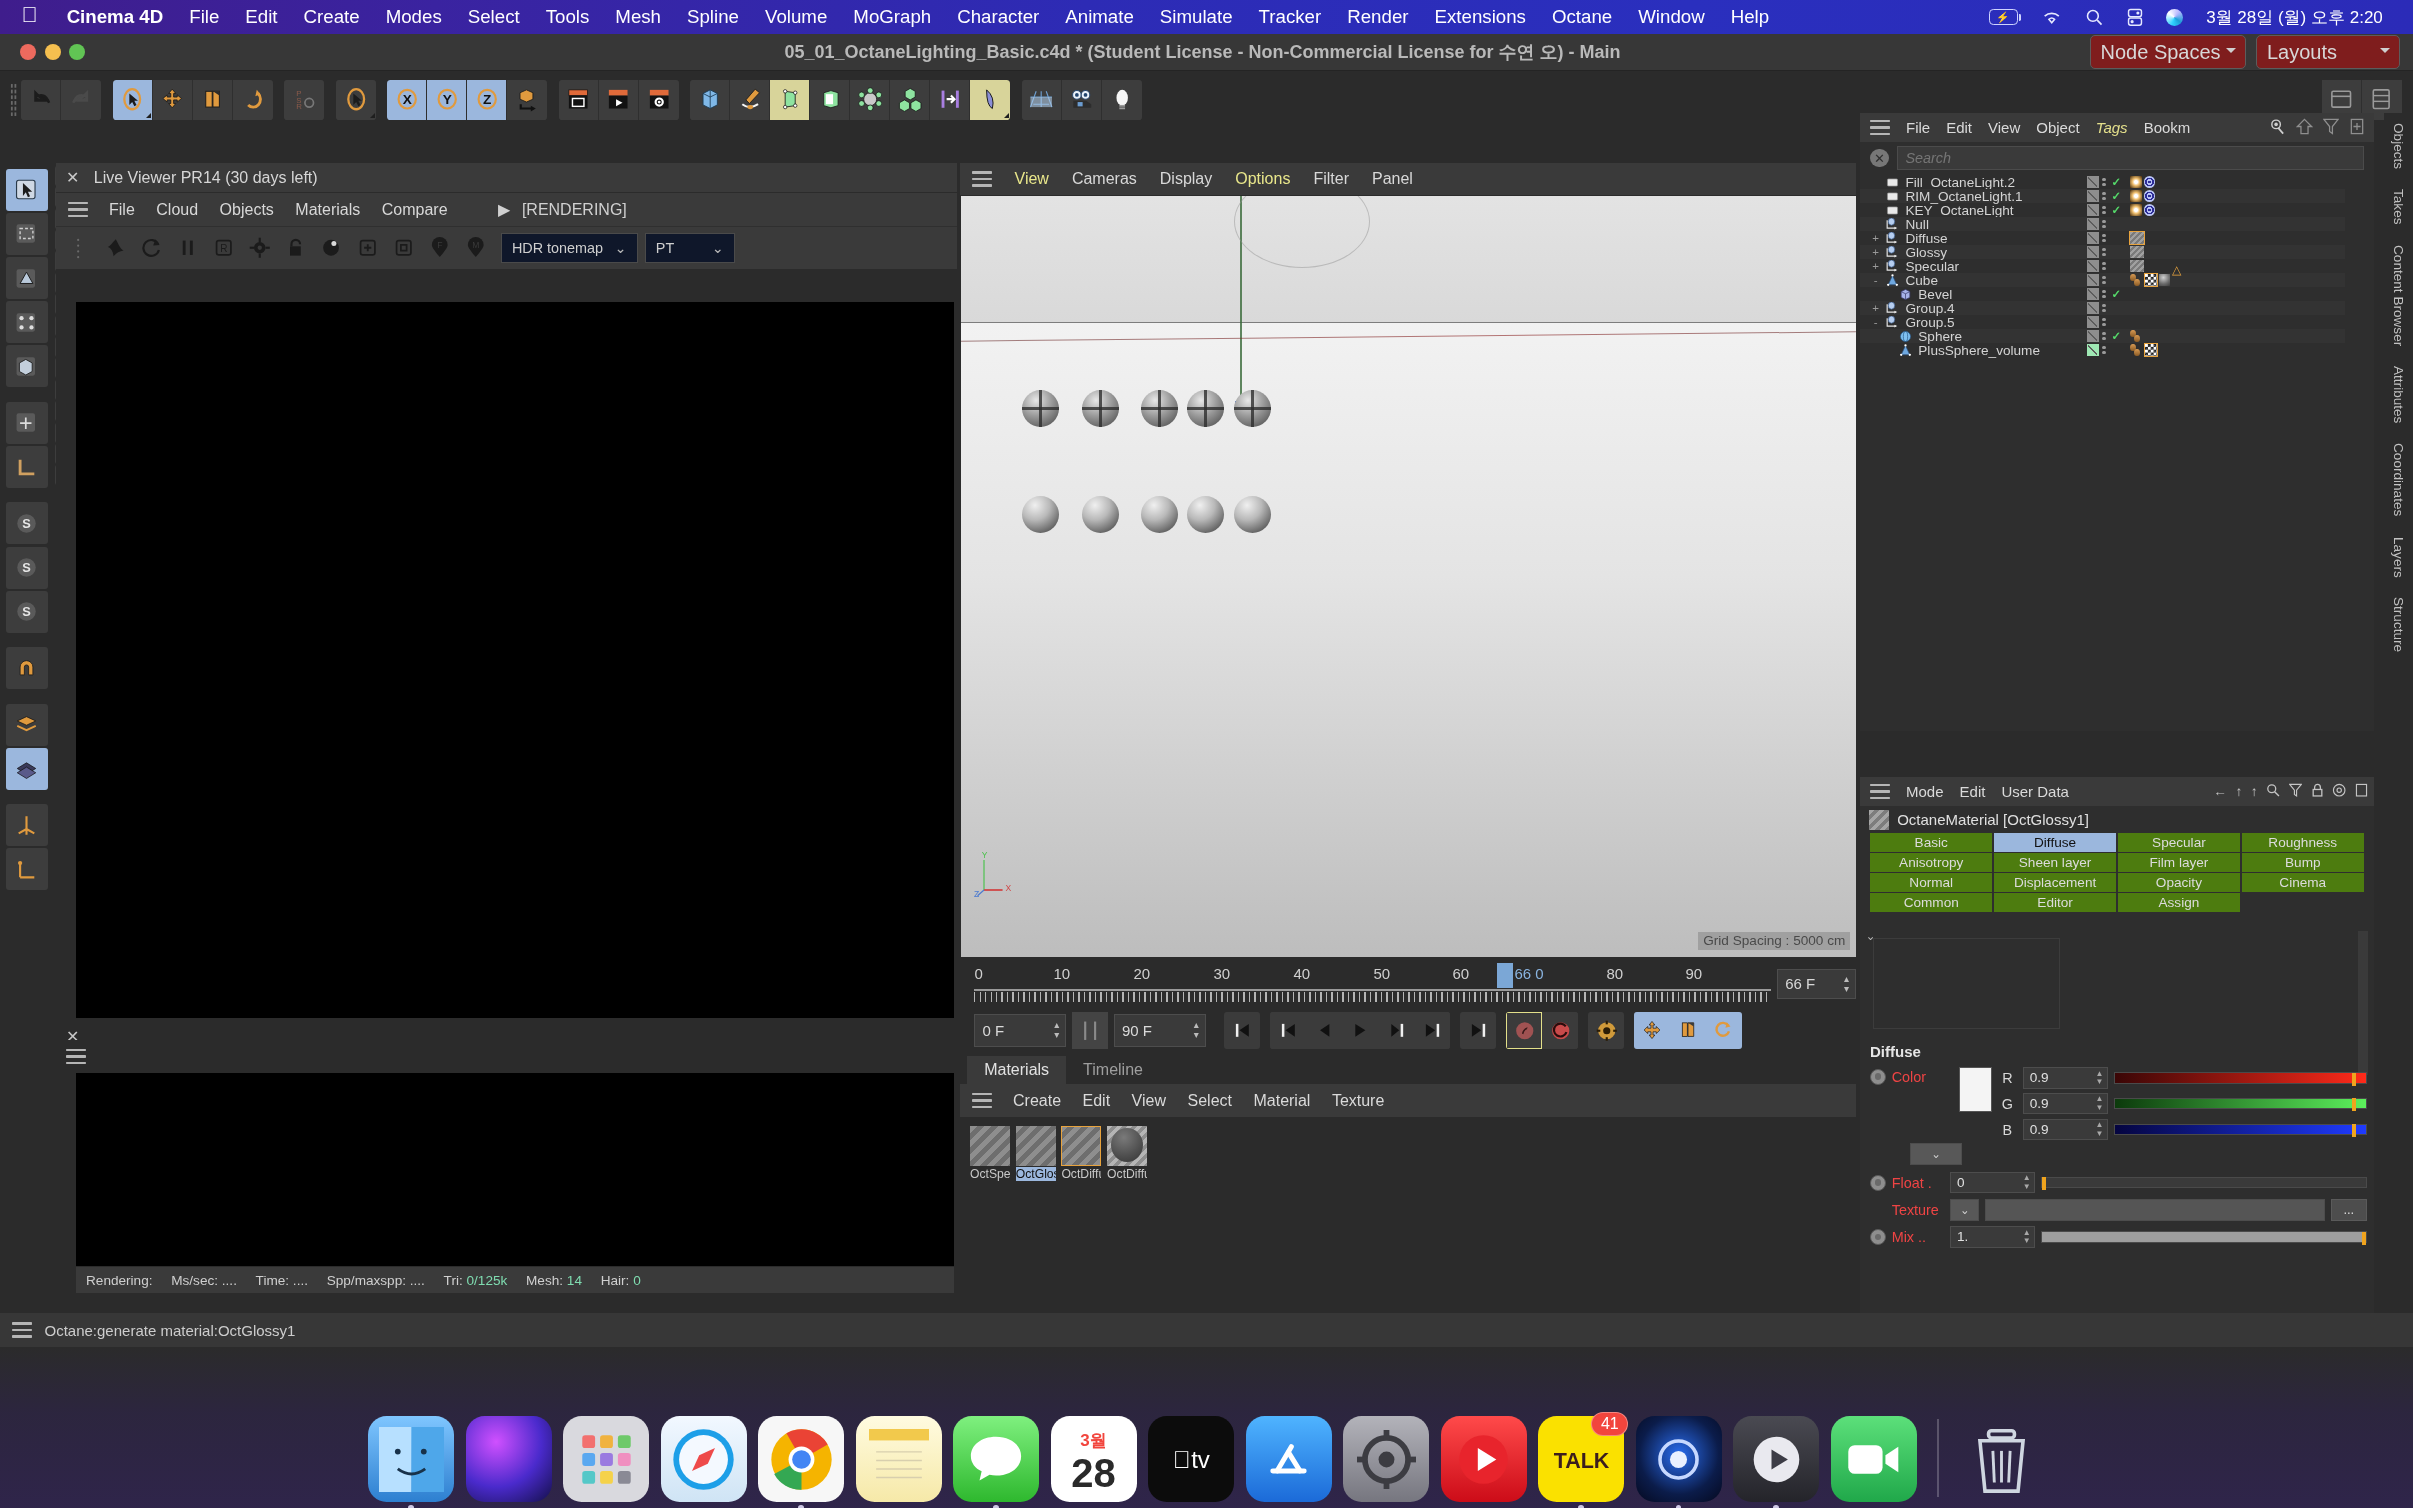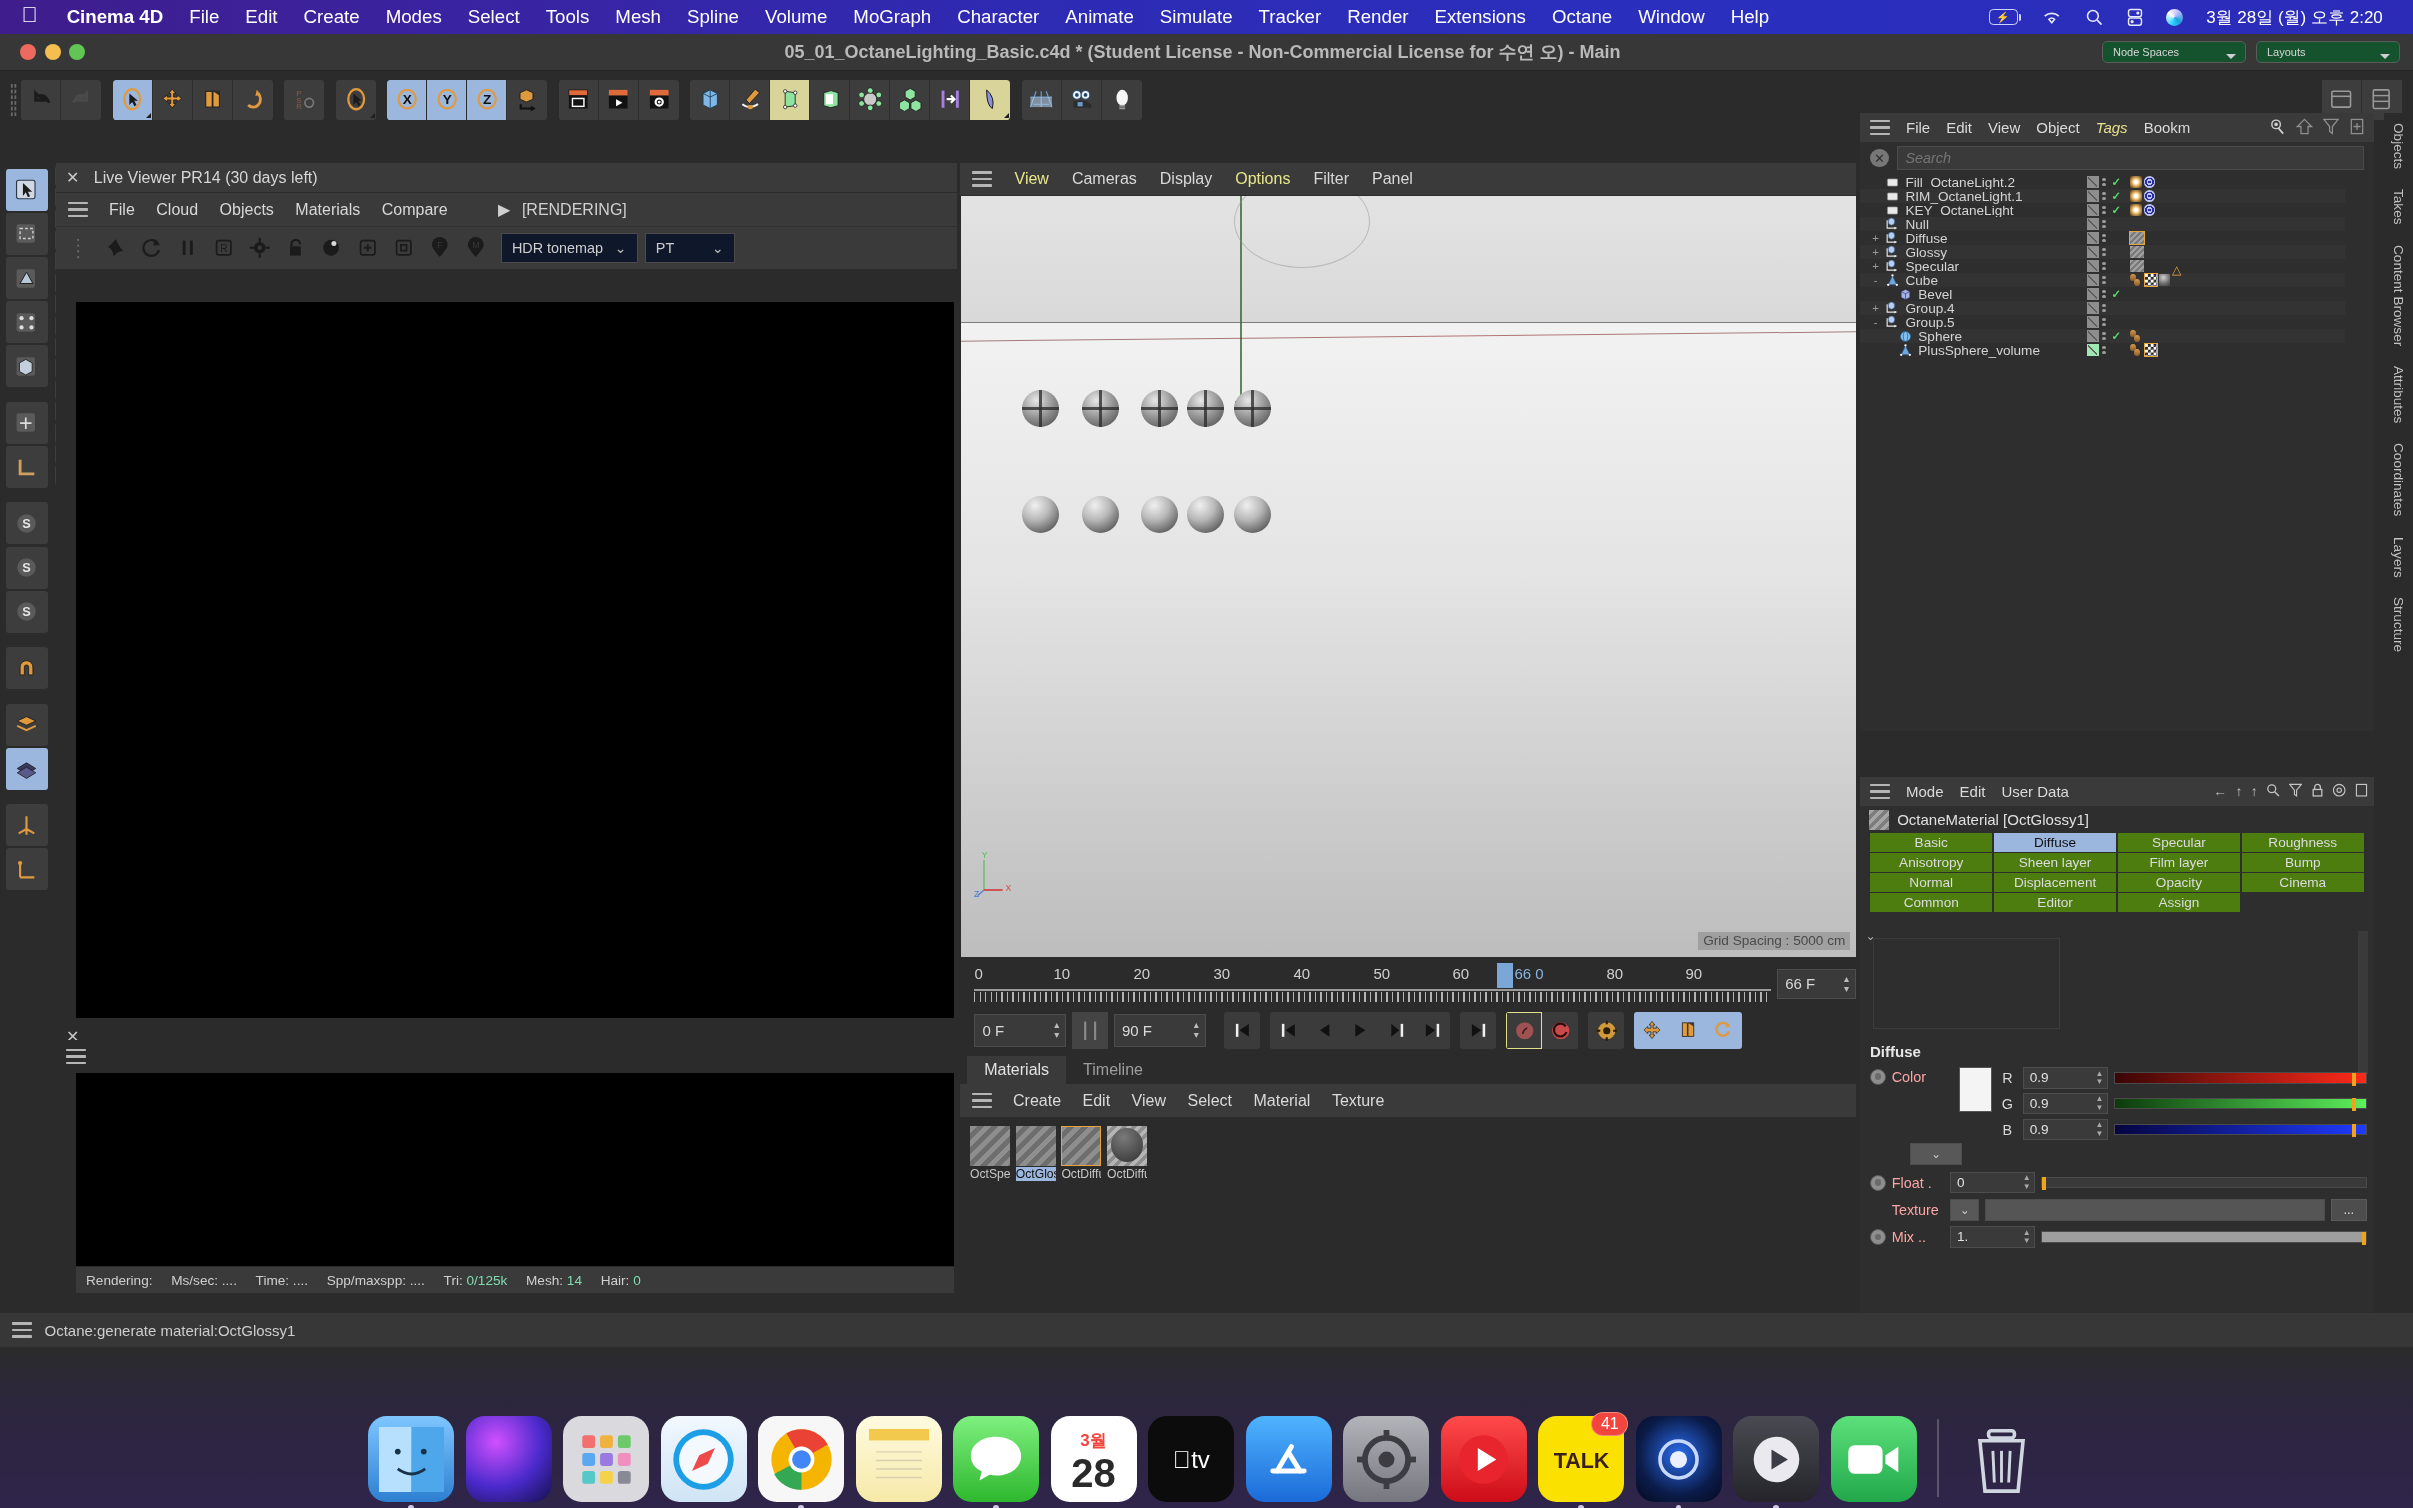--- a/index.html
+++ b/index.html
@@ -38,22 +38,22 @@
   }
   .lights { display:flex; gap:8.6px; padding-left:20px; }
   .lights i { width:16px;height:16px;border-radius:50%;display:block; }
   .lights .r{background:#ed6a5e;} .lights .y{background:#f5bf4f;} .lights .g{background:#61c454;}
   .wtitle {
     position:absolute; left:0; right:8px; text-align:center; color:#b9b9b9;
     font-size:18px; font-weight:bold; pointer-events:none;
   }
   .tbright { margin-left:auto; display:flex; gap:10px; padding-right:13px; align-items:center; }
   .selbox {
-    background:#14532d; border:0.7px solid #5c5c5c; border-radius:5px; color:#d8d8d8;
-    font-size:11px; padding:4.3px 24.4px 4.3px 10px; position:relative; min-width:144px;
+    background:#7f1d1d; border:0.7px solid #5c5c5c; border-radius:5px; color:#d8d8d8;
+    font-size:20px; padding:4.3px 24.4px 4.3px 10px; position:relative; min-width:144px;
   }
   .selbox:after{content:"";position:absolute;right:8.6px;top:12.2px;border-left:5px solid transparent;border-right:5px solid transparent;border-top:5.7px solid #cfcfcf;}
 
   
   .maintool { height:57px; background:#2b2b2b; display:flex; align-items:center; padding-left:10px; gap:0; }
   .grip { width:7.2px; height:33px; margin-right:4.3px;
     background-image: radial-gradient(#6a6a6a 1px, transparent 1.1px);
     background-size: 3.6px 5.7px; }
   .tgroup { display:flex; background:#3d3d3d; border-radius:3.6px; margin-right:11.5px; overflow:hidden; }
   .tbtn { width:40px; height:40px; display:flex; align-items:center; justify-content:center;
@@ -221,21 +221,21 @@
           display:flex; align-items:center; justify-content:center;}
   .amtab.active{ background:#9bb7dd; color:#111;}
   .am-chev{ position:absolute; left:5.7px; top:152px; color:#bdbdbd; font-size:11.5px;}
   .am-panelbox{ position:absolute; left:13px; top:161px; width:187px; height:91px; background:#2e2e2e; border:0.7px solid #3c3c3c;}
   .am-section{ position:absolute; left:10px; right:7.2px; top:266px; }
   .sechdr{ color:#e6e6e6; font-size:15px; font-weight:bold; margin-bottom:7.2px;}
   .prow{ display:flex; align-items:center; gap:5.7px; margin-bottom:5.7px;}
   .radio{ width:16px;height:16px;border-radius:50%;background:#8e8e8e;border:1.4px solid #5a5a5a;
           display:flex;align-items:center;justify-content:center;}
   .radio i{ width:6.5px;height:6.5px;border-radius:50%;background:#6a6a6a;display:block;}
-  .plabel{ color:#fca5a5; font-size:14.4px; width:53px;}
+  .plabel{ color:#ef4444; font-size:14.4px; width:53px;}
   .colorswatch{ width:33px; height:45px; background:#f4f4f4; border:0.7px solid #555;}
   .numfield{ width:85px;height:21.5px;background:#3a3a3a;border:0.7px solid #4d4d4d;color:#e0e0e0;
              font-size:13.6px; display:flex;align-items:center;padding-left:5.7px; position:relative;}
   .numfield .sp{ position:absolute;right:3.6px;top:1.4px;font-size:8px;color:#a8a8a8;line-height:8.6px;}
   .slider{ flex:1; height:11.5px; position:relative; border:0.7px solid #4a4a4a;}
   .slider.r{ background:linear-gradient(90deg,#3a0606,#ff2a1a);}
   .slider.g{ background:linear-gradient(90deg,#0c3a0c,#5cf05c);}
   .slider.b{ background:linear-gradient(90deg,#050540,#1f3bff);}
   .slider .knob{ position:absolute; top:-0.7px; width:3.6px; height:13px; background:#f0a41e;}
   .slider.grey{ background:#3a3a3a;}

